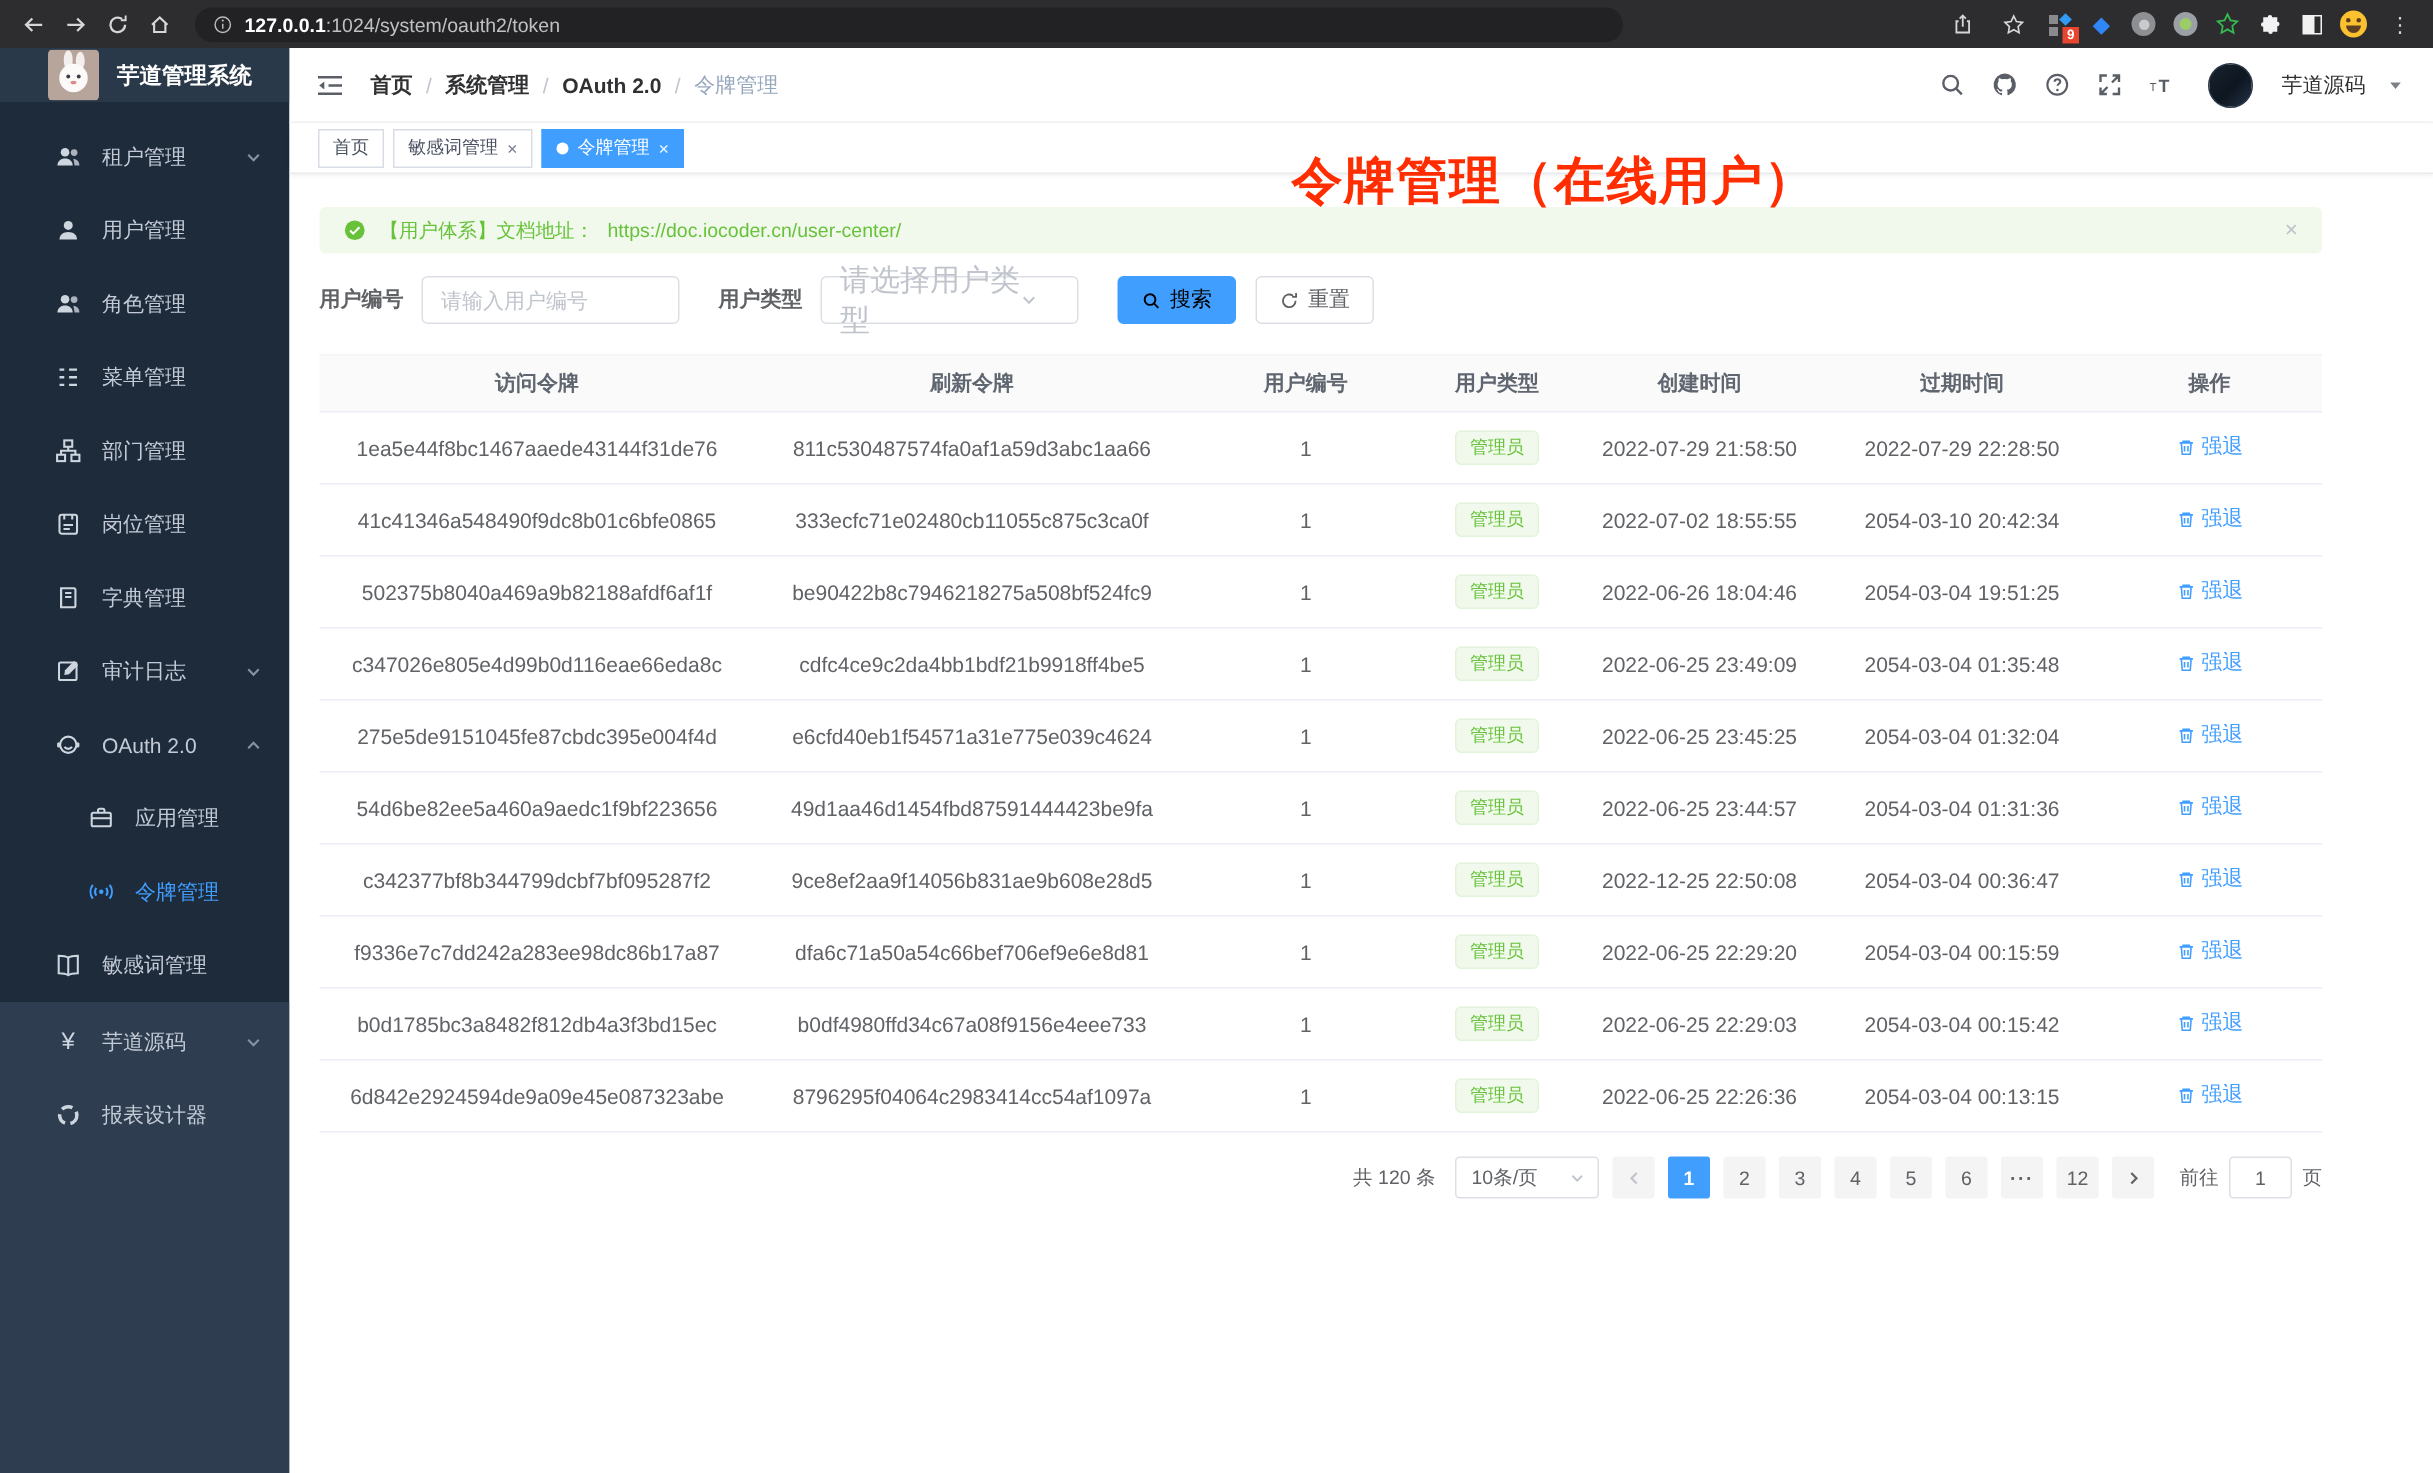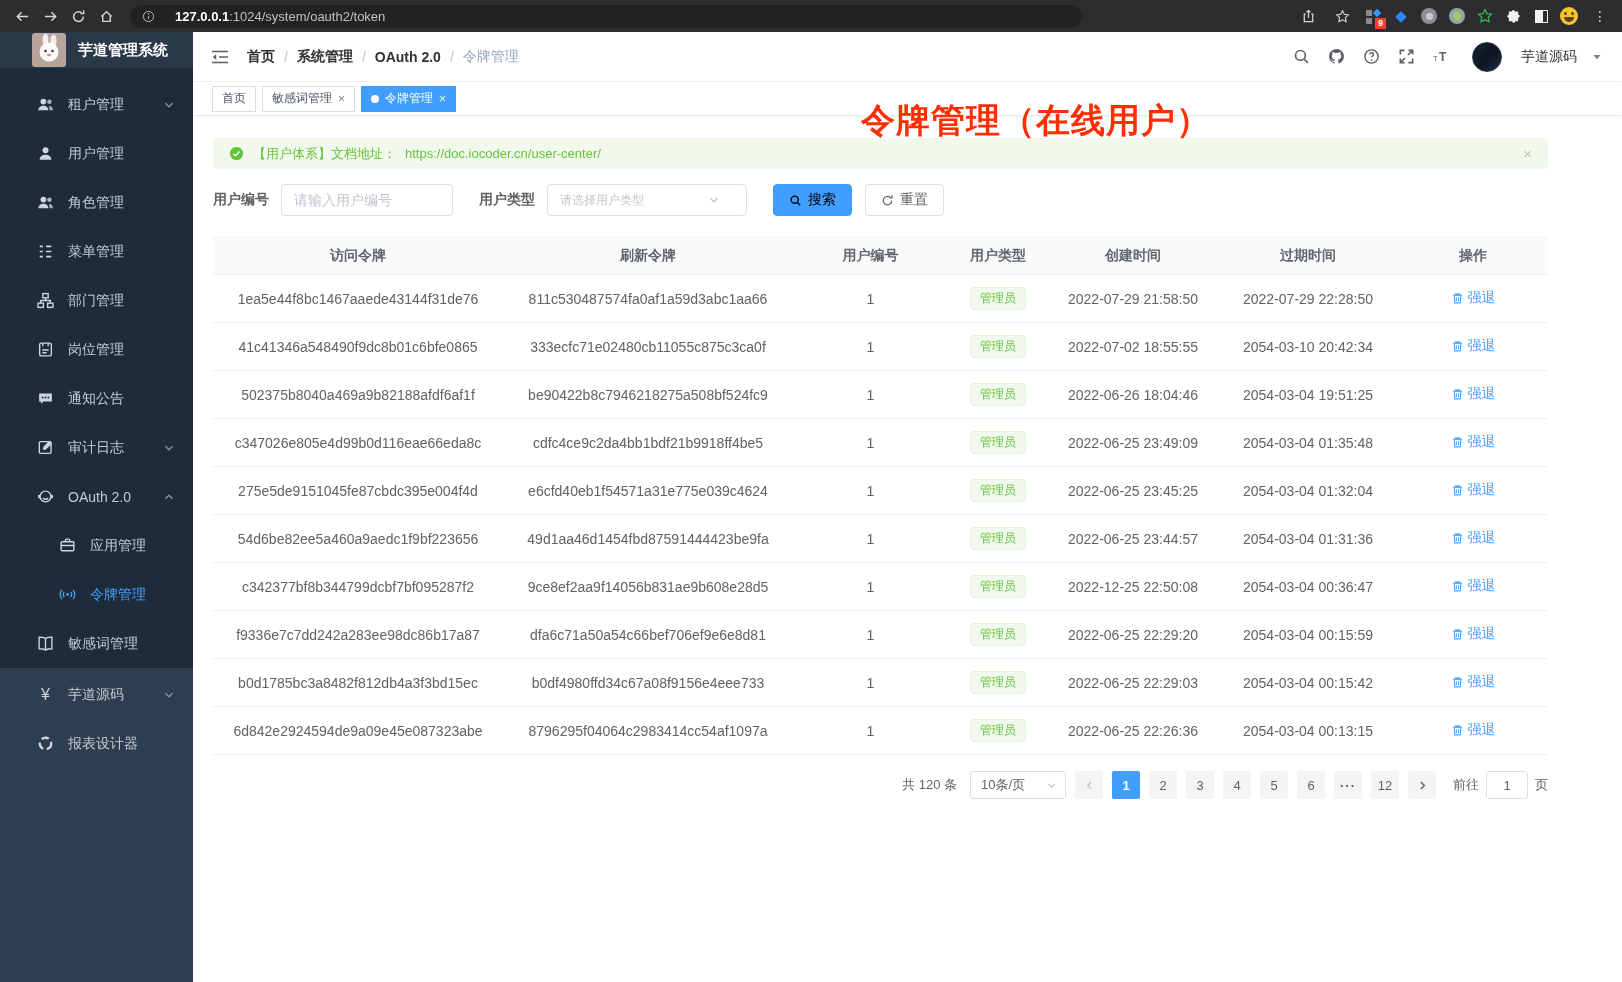--- a/index.html
+++ b/index.html
@@ -5,21 +5,21 @@
   * { margin:0; padding:0; box-sizing:border-box; }
   html,body { width:1622px; height:982px; overflow:hidden;
     font-family:"Liberation Sans","DejaVu Sans",sans-serif; background:#fff; }
 
   
   .browser-bar { position:relative; height:32px; background:#2d2d30; display:flex; align-items:center; padding:0 10px; gap:4px; }
   .bicon { width:24px; height:24px; display:flex; align-items:center; justify-content:center; color:#d5d6d8; }
   .bicon svg { width:15px; height:15px; }
   .url-pill { flex:0 0 952px; height:23px; margin-left:8px; background:#222225; border-radius:12px; display:flex; align-items:center; padding:0 12px; gap:8px; color:#b9babc; }
   .url-pill svg { width:13px; height:13px; }
-  .url-text { font-size:13px; color:#bfc0c2; white-space:nowrap;margin-left:12px; }
+  .url-text { font-size:13px; color:#bfc0c2; white-space:nowrap; }
   .url-text b { color:#fff; font-weight:700; }
   .browser-right { display:flex; align-items:center; gap:10px; margin-left:auto; }
   .ext { position:relative; width:18px; height:18px; display:flex; align-items:center; justify-content:center; }
   .ext-grid { position:relative; width:15px; height:15px; }
   .ext-grid i { position:absolute; width:6px; height:6px; background:#8a8a8e; }
   .ext-grid i.g1{left:0;top:1px;} .ext-grid i.g2{left:0;top:9px;}
   .ext-grid i.g3{left:8px;top:1px; background:#2f9bf4; transform:rotate(45deg);}
   .ext-badge { position:absolute; right:-4px; bottom:-4px; background:#e8452f; color:#fff; font-size:9px; width:11px; height:11px; line-height:11px; text-align:center; font-weight:700; }
   .gem { color:#2f86f6; font-size:15px; }
   .circ { width:16px; height:16px; border-radius:50%; background:#8d8f92; display:flex; align-items:center; justify-content:center; }
@@ -90,21 +90,21 @@
   .alert { width:1335px; height:31px; background:#f0f9eb; border-radius:4px; display:flex; align-items:center; padding:0 16px; gap:9px; margin-bottom:15px; }
   .alert svg { width:15px; height:15px; flex-shrink:0; }
   .alert .atext { font-size:13px; color:#67c23a; }
   .alert a { font-size:13px; color:#67c23a; text-decoration:none; }
   .alert .aclose { margin-left:auto; color:#c0c4cc; font-size:15px; cursor:pointer; }
 
   .filter { display:flex; align-items:center; margin-bottom:20px; }
   .flabel { font-size:14px; font-weight:700; color:#606266; margin-right:12px; }
   .finput { width:172px; height:32px; border:1px solid #dcdfe6; border-radius:4px; padding:0 12px; font-size:14px; color:#606266; font-family:inherit; }
   .finput::placeholder { color:#c0c4cc; }
-  .fselect { width:200px; height:32px; border:1px solid #dcdfe6; border-radius:4px; padding:0 26px 0 12px; font-size:12px; color:#c0c4cc; display:flex; align-items:center; margin-right:26px; cursor:pointer; }
+  .fselect { width:172px; height:32px; border:1px solid #dcdfe6; border-radius:4px; padding:0 26px 0 12px; font-size:20px; color:#c0c4cc; display:flex; align-items:center; margin-right:26px; cursor:pointer; }
   .fselect .ph { flex:1; }
   .fselect svg { width:12px; height:12px; color:#c0c4cc; }
   .gap1 { width:26px; }
   .btn { height:32px; border-radius:4px; font-size:14px; display:inline-flex; align-items:center; justify-content:center; gap:6px; cursor:pointer; border:1px solid #dcdfe6; background:#fff; color:#606266; padding:0 15px; font-family:inherit; }
   .btn svg { width:13px; height:13px; }
   .btn.primary { background:#409eff; border-color:#409eff; color:#000000; margin-right:13px; }
 
   
   table { width:1335px; border-collapse:collapse; table-layout:fixed; }
   th { height:38px; background:#fafafa; font-size:14px; font-weight:700; color:#5f6670; text-align:center; border-bottom:1px solid #ebeef5; border-top:1px solid #f2f4f7; }
@@ -296,28 +296,26 @@
           <span class="mi-icon">
             <svg viewBox="0 0 16 16" fill="none" stroke="currentColor" stroke-width="1.3">
               <rect x="2.5" y="2" width="11" height="12" rx="1.5"></rect>
               <path d="M5.5 2v3M10.5 2v3M5 8.5h6M5 11h4"></path>
             </svg>
           </span>
           <span class="mi-label">岗位管理</span>
         </div>
         <div class="menu-item">
           <span class="mi-icon">
-            <svg viewBox="0 0 16 16" fill="currentColor">
-              <path d="M2 3.2h12v7.6H6.2L3.6 13v-2.2H2z"></path>
-              <circle cx="5.3" cy="7" r=".9" fill="#1d2b3b"></circle>
-              <circle cx="8" cy="7" r=".9" fill="#1d2b3b"></circle>
-              <circle cx="10.7" cy="7" r=".9" fill="#1d2b3b"></circle>
-            </svg>
-          </span>
-          <span class="mi-label">通知公告</span>
+            <svg viewBox="0 0 16 16" fill="none" stroke="currentColor" stroke-width="1.3">
+              <path d="M3.5 2h8a1 1 0 0 1 1 1v10a1 1 0 0 1-1 1h-8z"></path>
+              <path d="M3.5 2v12M6 5h4M6 7.5h4"></path>
+            </svg>
+          </span>
+          <span class="mi-label">字典管理</span>
         </div>
         <div class="menu-item">
           <span class="mi-icon">
             <svg viewBox="0 0 16 16" fill="none" stroke="currentColor" stroke-width="1.3">
               <rect x="2.2" y="2.5" width="11" height="11" rx="1"></rect>
               <path d="M11.6 1.6l2.6 2.6-5.7 5.7-3 .5.5-3z" fill="currentColor" stroke="none"></path>
             </svg>
           </span>
           <span class="mi-label">审计日志</span>
           <span class="mi-chevron">

